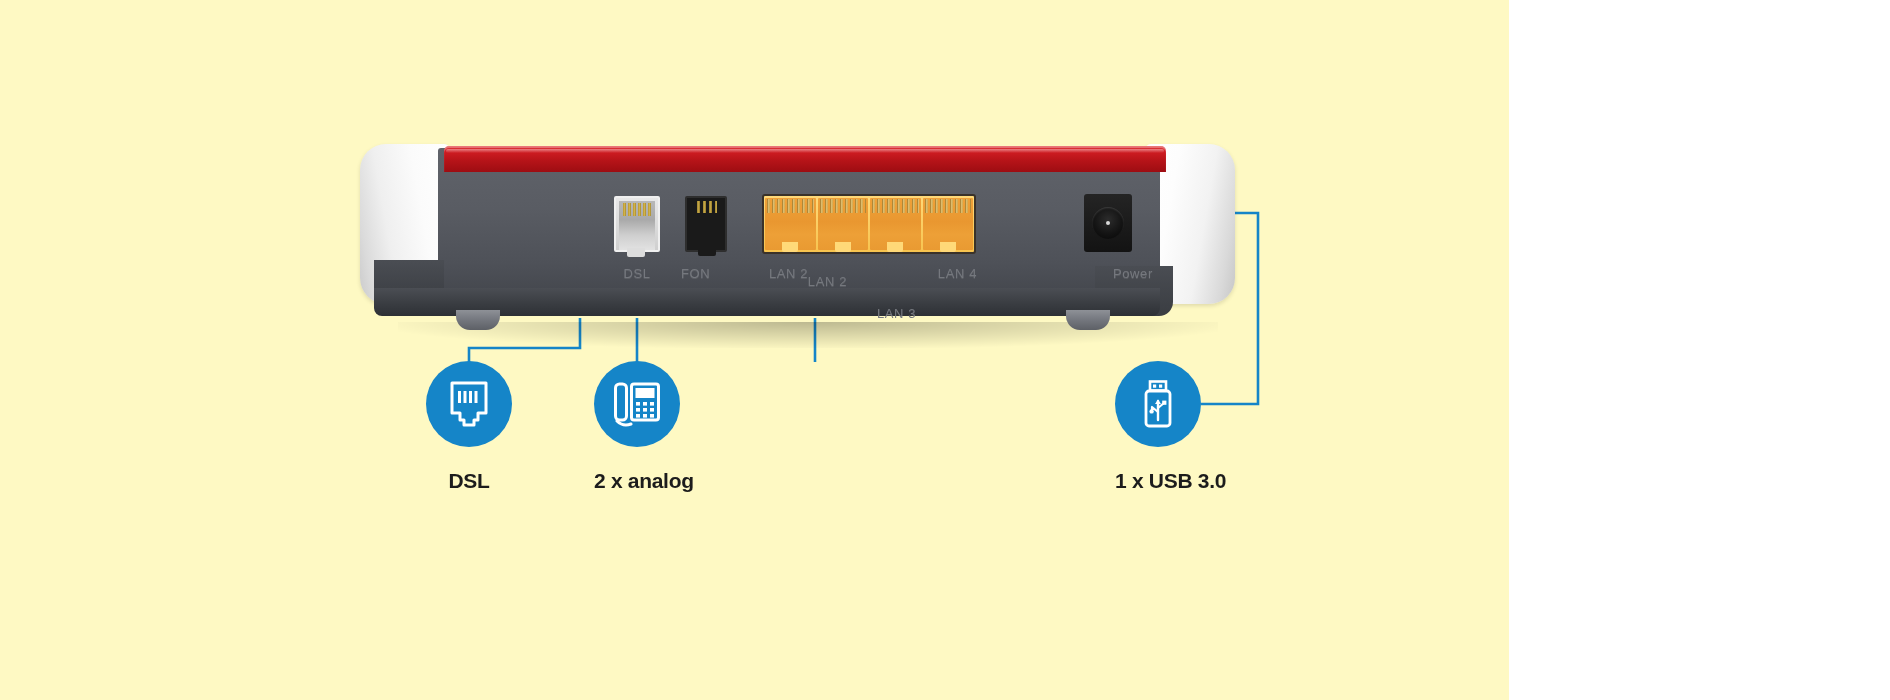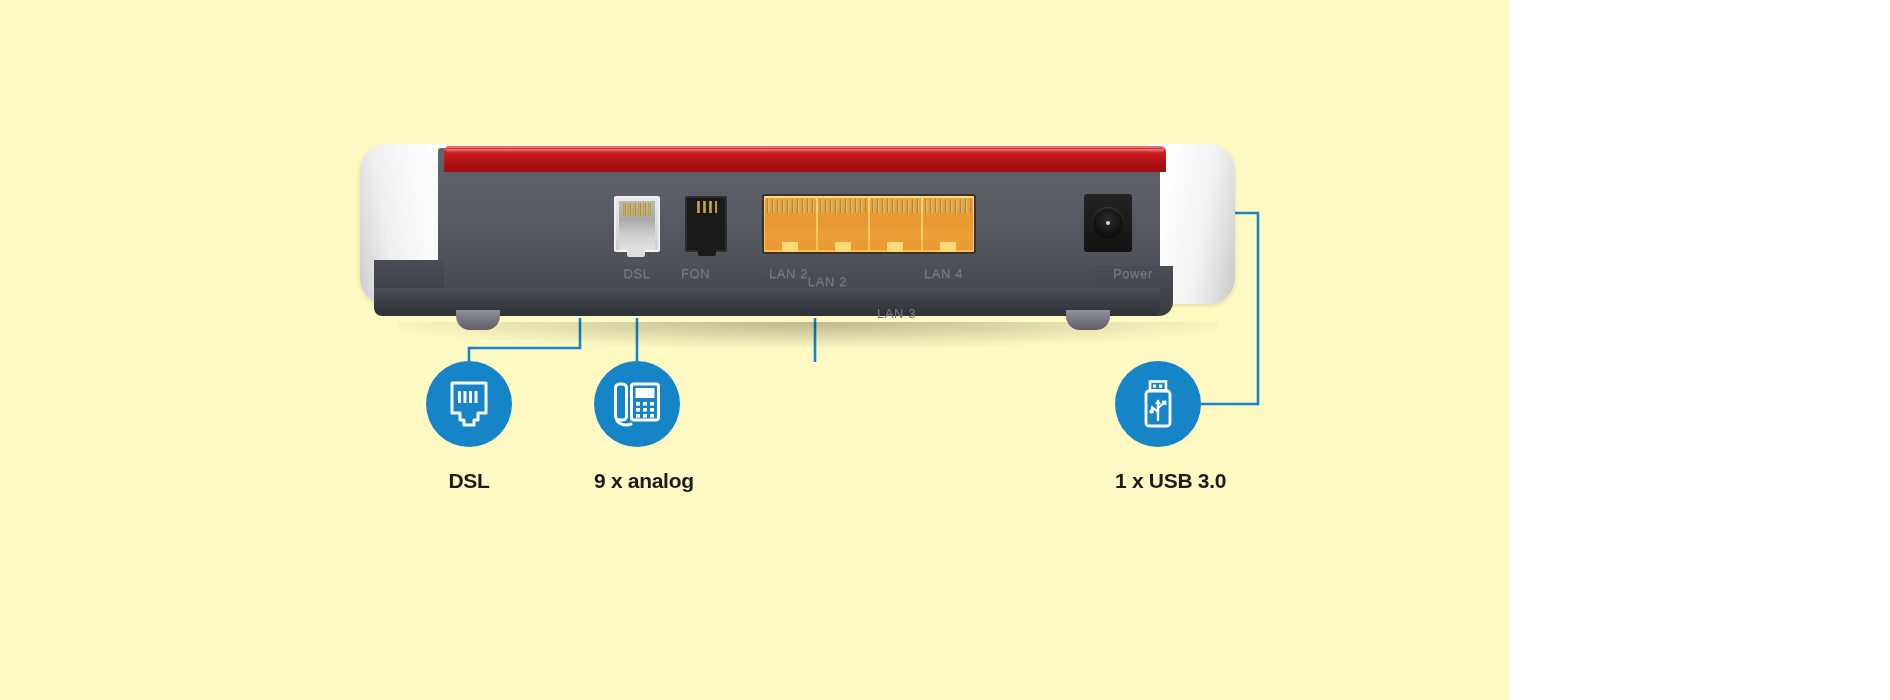--- a/index.html
+++ b/index.html
@@ -365,21 +365,21 @@
           <div class="lan-tab"></div>
         </div>
         <div class="lan-port">
           <div class="lan-pins"></div>
           <div class="lan-tab"></div>
         </div>
       </div>
       <div class="port-label" style="left:324px; width:53px; text-align:center;">LAN 2</div>
       <div class="port-label" style="left:356px; width:53px; text-align:right;margin-top:8px;">LAN 2</div>
       <div class="port-label" style="left:432px; width:53px; text-align:center;margin-top:40px;">LAN 3</div>
-      <div class="port-label" style="left:486px; width:53px; text-align:left;">LAN 4</div>
+      <div class="port-label" style="left:486px; width:53px; text-align:right;">LAN 4</div>
 
       <div class="port port-power">
         <div class="power-hole">
           <div class="power-pin"></div>
         </div>
       </div>
       <div class="port-label" style="left:675px; width:58px; text-align:left;">Power</div>
 
     </div>
   </div>
@@ -419,21 +419,21 @@
             <rect x="24" y="28" width="4" height="3.6"></rect>
             <rect x="31" y="28" width="4" height="3.6"></rect>
             <rect x="38" y="28" width="4" height="3.6"></rect>
             <rect x="24" y="34" width="4" height="3.6"></rect>
             <rect x="31" y="34" width="4" height="3.6"></rect>
             <rect x="38" y="34" width="4" height="3.6"></rect>
           </g>
         </svg>
       </span>
     </div>
-    <div class="flabel">9 x analog</div>
+    <div class="flabel">2 x analog</div>
   </div>
 
 
 
   <div class="feature" style="left:1115px;">
     <div class="fcircle">
       <span>
         <svg width="36" height="50" viewBox="0 0 36 50">
           <rect x="10" y="2.5" width="16" height="9" fill="none" stroke="#ffffff" stroke-width="2.6"></rect>
           <rect x="13" y="5.5" width="3.2" height="3.2" fill="#ffffff"></rect>

